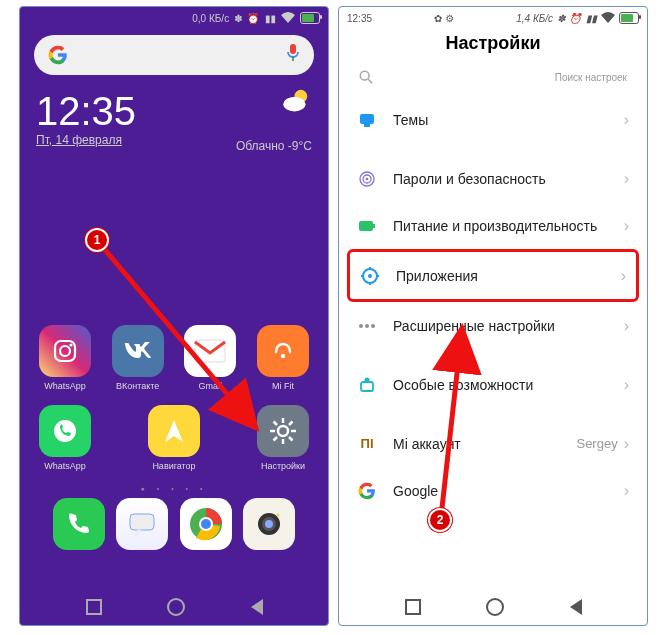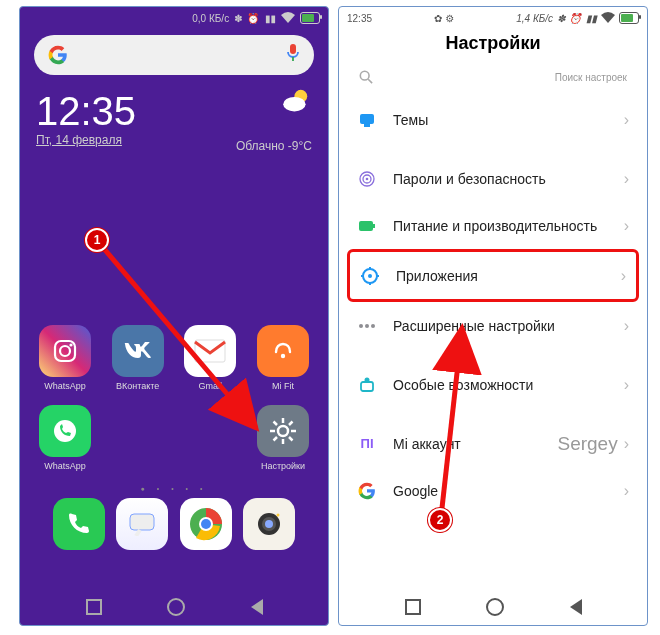--- a/index.html
+++ b/index.html
@@ -111,21 +111,21 @@
   .settings-item {
     display: flex; align-items: center; height: 47px; padding: 0 18px;
     font-size: 14px; color: #222; position: relative;
   }
   .settings-item.gap-above { margin-top: 12px; }
   .sicon {
     width: 20px; height: 20px; margin-right: 16px; display:flex;
     align-items:center; justify-content:center; border-radius: 4px;
   }
   .s-label { flex: 1; }
-  .s-value { color: #999; font-size: 19px; margin-right: 6px; }
+  .s-value { color: #999; font-size: 13px; margin-right: 6px; }
   .chev { color: #bbb; font-size: 16px; }
   .highlight-box {
     border: 3px solid #e11; border-radius: 6px;
     margin: 0 8px; padding: 0 10px;
   }
 
   
   .badge {
     position: absolute; width: 20px; height: 20px; border-radius: 50%;
     background: #d60000; border: 2px solid #fff; color: #fff;
@@ -231,20 +231,28 @@
       <div class="app">
         <div class="app-icon" style="background:#25d366;">
           <svg width="30" height="30" viewBox="0 0 30 30">
               <circle cx="15" cy="15" r="11" fill="#fff"></circle>
               <path d="M10 10c0 6 4 10 10 10l1-3-3-1-2 1c-2-1-3-2-4-4l1-2-1-3z" fill="#25d366"></path>
             </svg>
         </div>
         <div class="app-label">WhatsApp</div>
       </div>
       <div class="app">
+        <div class="app-icon" style="background:#ffd93b;">
+          <svg width="26" height="26" viewBox="0 0 26 26">
+              <path d="M13 2l9 22-9-6-9 6z" fill="#fff"></path>
+            </svg>
+        </div>
+        <div class="app-label">Навигатор</div>
+      </div>
+      <div class="app">
         <div class="app-icon" style="background:#6e7a87;">
           <svg width="30" height="30" viewBox="0 0 30 30">
               <circle cx="15" cy="15" r="5" fill="none" stroke="#fff" stroke-width="2.5"></circle>
               <g stroke="#fff" stroke-width="2.5">
                 <line x1="15" y1="2" x2="15" y2="7"></line>
                 <line x1="15" y1="23" x2="15" y2="28"></line>
                 <line x1="2" y1="15" x2="7" y2="15"></line>
                 <line x1="23" y1="15" x2="28" y2="15"></line>
                 <line x1="5.5" y1="5.5" x2="9" y2="9"></line>
                 <line x1="21" y1="21" x2="24.5" y2="24.5"></line>
@@ -405,21 +413,21 @@
           <svg width="18" height="18" viewBox="0 0 18 18">
             <rect x="3" y="6" width="12" height="9" rx="2" fill="none" stroke="#1fb6c8" stroke-width="1.8"></rect>
             <circle cx="9" cy="4" r="2.5" fill="#1fb6c8"></circle>
           </svg>
         </span>
       <span class="s-label">Особые возможности</span>
       <span class="chev">›</span>
     </div>
 
     <div class="settings-item gap-above">
-      <span class="sicon" style="color:#8b5cf6;font-weight:700;font-size:13px;">ΠI</span>
+      <span class="sicon" style="color:#a16207;font-weight:700;font-size:13px;">ΠI</span>
       <span class="s-label">Mi аккаунт</span>
       <span class="s-value">Sergey</span>
       <span class="chev">›</span>
     </div>
 
     <div class="settings-item">
       <span class="sicon">
           <svg width="18" height="18" viewBox="0 0 48 48">
             <path fill="#4285F4" d="M45 24c0-1.5-.1-3-.4-4.4H24v8.4h11.8c-.5 2.8-2.1 5.2-4.5 6.8v5.6h7.3C42.9 36.3 45 30.7 45 24z"></path>
             <path fill="#34A853" d="M24 46c6.1 0 11.2-2 14.9-5.5l-7.3-5.6c-2 1.4-4.6 2.2-7.6 2.2-5.9 0-10.8-4-12.6-9.3h-7.5v5.8C7.6 41 15.2 46 24 46z"></path>

